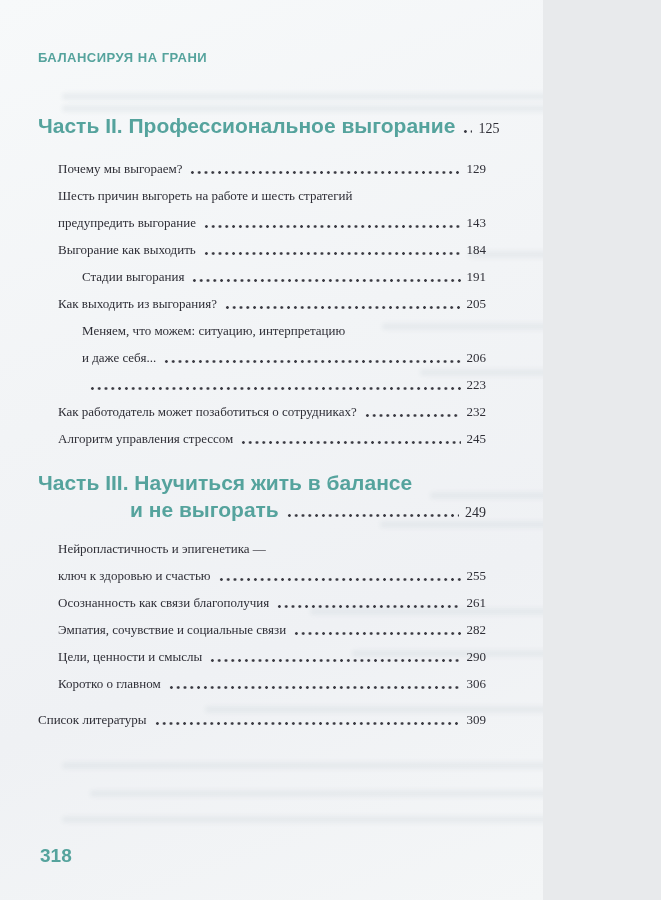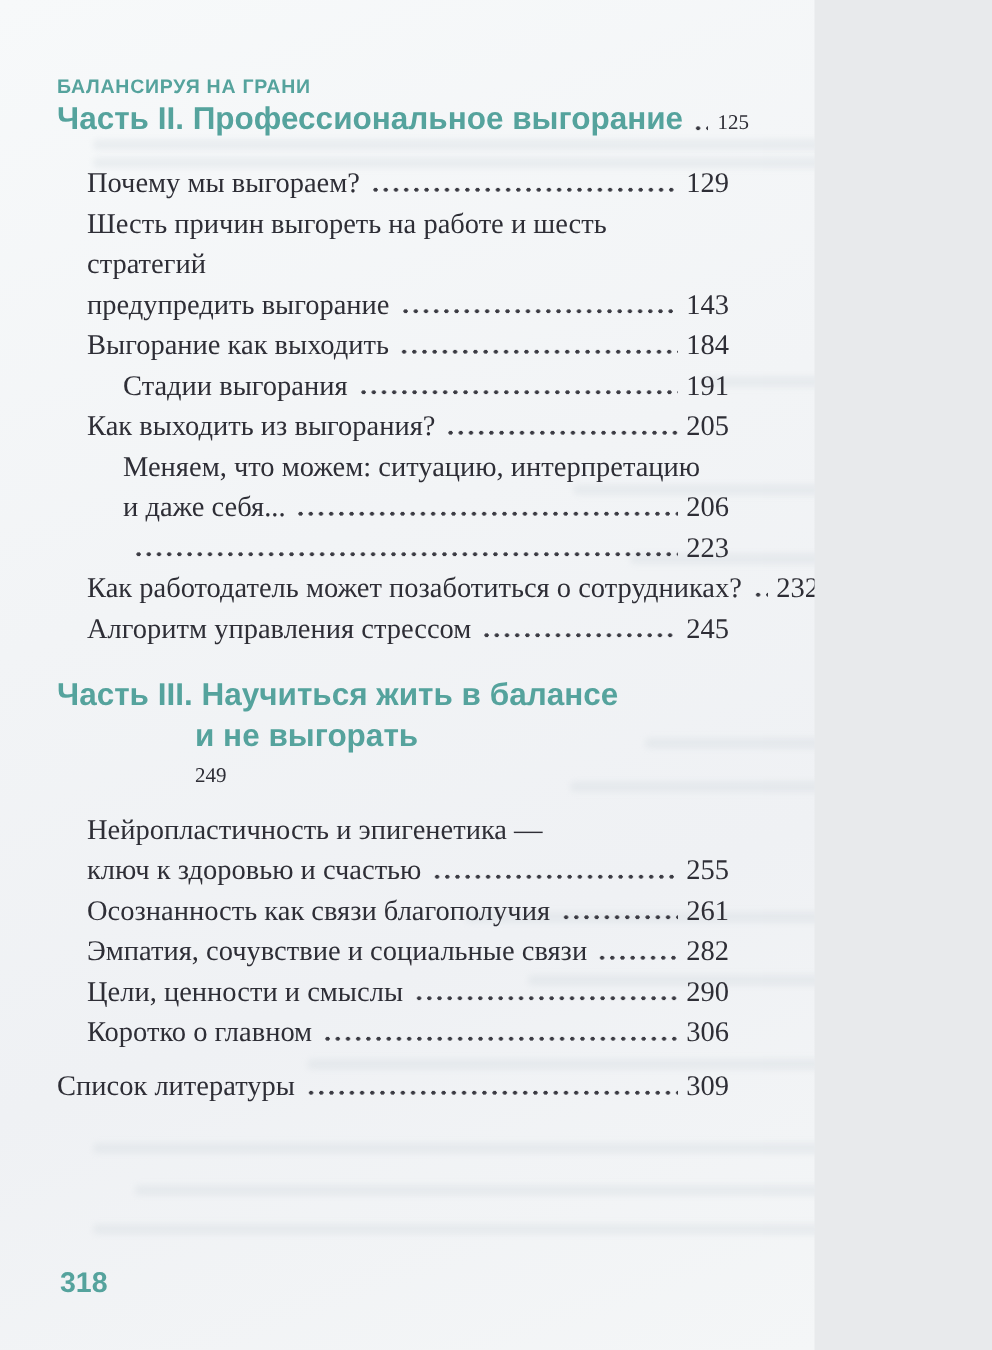--- a/index.html
+++ b/index.html
@@ -15,22 +15,22 @@
     background:linear-gradient(160deg,#f7f9fa 0%,#f2f4f6 40%,#eff1f4 68%,#f4f6f7 100%);
     overflow:hidden;
     font-family:"Liberation Serif","DejaVu Serif",serif;
   }
   .content{position:absolute;left:38px;right:57px;top:50px;}
   .running-header{
     font-family:"Liberation Sans","DejaVu Sans",sans-serif;
     font-weight:700;font-size:13px;line-height:16px;
     letter-spacing:.5px;color:var(--accent);
   }
-  .toc{}
-  .entry{font-size:19px;line-height:27px;color:var(--ink);}
+  .toc{margin-top:46px;}
+  .entry{font-size:13px;line-height:27px;color:var(--ink);}
   .e-item{padding-left:20px;}
   .e-sub{padding-left:44px;}
   .e-part{
     font-family:"Liberation Sans","DejaVu Sans",sans-serif;
     font-weight:700;font-size:21px;line-height:27px;
     color:var(--accent);margin-bottom:13px;padding-left:0;
   }
   .e-part.later{margin-top:17px;margin-bottom:9px;}
   .e-root{margin-top:9px;}
   .row{display:flex;align-items:baseline;}
@@ -41,21 +41,21 @@
     background-image:radial-gradient(circle,var(--dot) 1.25px,rgba(0,0,0,0) 1.5px);
     background-size:6.8px 5px;background-repeat:repeat-x;
     background-position:0 calc(100% - 7.5px);
   }
   .e-part .dots{background-position:0 calc(100% - 8px);}
   .num{white-space:nowrap;color:var(--ink);}
   .e-part .num{
     font-family:"Liberation Serif","DejaVu Serif",serif;
     font-weight:400;font-size:14px;
   }
-  .e-part .row.cont{padding-left:92px;flex-direction:column;}
+  .e-part .row.cont{padding-left:92px;}
   .footer-folio{
     position:absolute;left:40px;top:845px;
     font-family:"Liberation Sans","DejaVu Sans",sans-serif;
     font-weight:700;font-size:19px;color:var(--accent);
   }
   .bleed{
     position:absolute;height:7px;border-radius:3px;
     background:#c9d2d8;opacity:.28;filter:blur(2.2px);
     pointer-events:none;
   }

